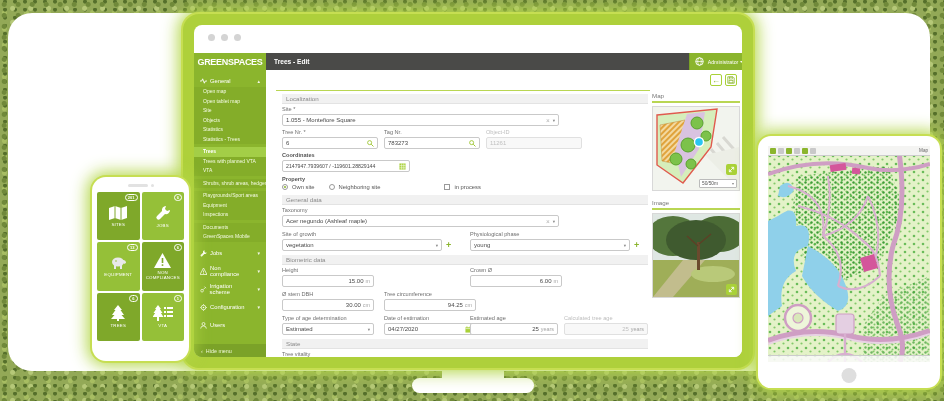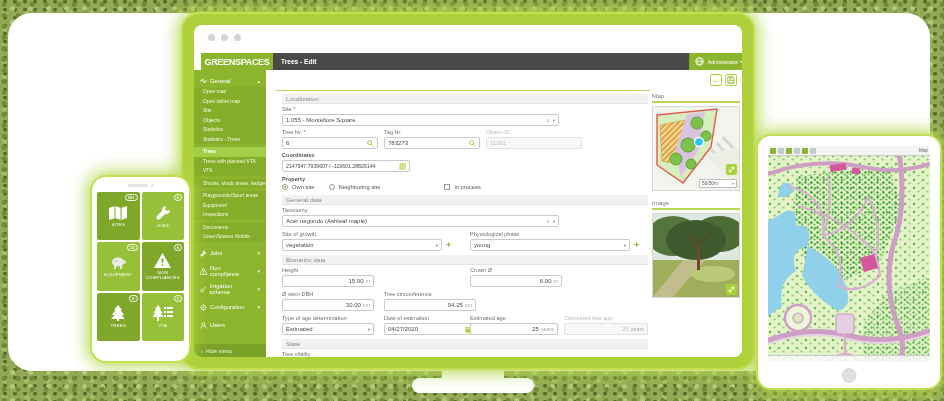--- a/index.html
+++ b/index.html
@@ -33,21 +33,21 @@
   .tile svg{display:block;}
 
   
   .monitor{position:absolute;left:183px;top:14px;width:570px;height:354px;background:#aed03b;border-radius:16px;z-index:3;}
   .m-stand-neck{position:absolute;left:442px;top:360px;width:62px;height:24px;background:#fff;z-index:2;}
   .m-stand-base{position:absolute;left:412px;top:378px;width:122px;height:15px;background:#fff;border-radius:8px;z-index:2;}
   .screen{position:absolute;inset:11px;background:#fff;border-radius:8px;overflow:hidden;}
   .chrome-dots{position:absolute;top:9px;left:14px;display:flex;gap:6px;}
   .chrome-dots span{width:7px;height:7px;border-radius:50%;background:#d4d4d4;}
 
-  .appbar{position:absolute;top:28px;left:7px;right:0;height:17px;display:flex;}
+  .appbar{position:absolute;top:28px;left:0;right:0;height:17px;display:flex;}
   .logo{width:72px;background:#8bb52d;color:#fff;font-weight:bold;font-size:9px;letter-spacing:-.3px;display:flex;align-items:center;justify-content:center;}
   .titlebar{flex:1;background:#4a4a48;color:#fff;font-size:6.6px;font-weight:bold;display:flex;align-items:center;padding-left:8px;}
   .globebtn{width:18px;background:#8bb52d;border-left:1px solid #7aa227;display:flex;align-items:center;justify-content:center;}
   .userbtn{width:34px;background:#8bb52d;color:#fff;font-size:5.2px;display:flex;align-items:center;justify-content:center;gap:2px;}
 
   .sidebar{position:absolute;top:45px;bottom:0;left:0;width:72px;background:#8bb52d;overflow:hidden;}
   .side-sec{height:13px;display:flex;align-items:center;gap:3px;padding:0 6px;color:#fff;font-size:5.8px;margin-top:5px;}
   .side-sec .grow{flex:1;}
   .side-sec .caret{font-size:5px;opacity:.9;}
   .side-item{height:9.5px;line-height:9.5px;padding-left:9px;color:#f4fbe4;font-size:5px;white-space:nowrap;overflow:hidden;background:#84ad29;}

